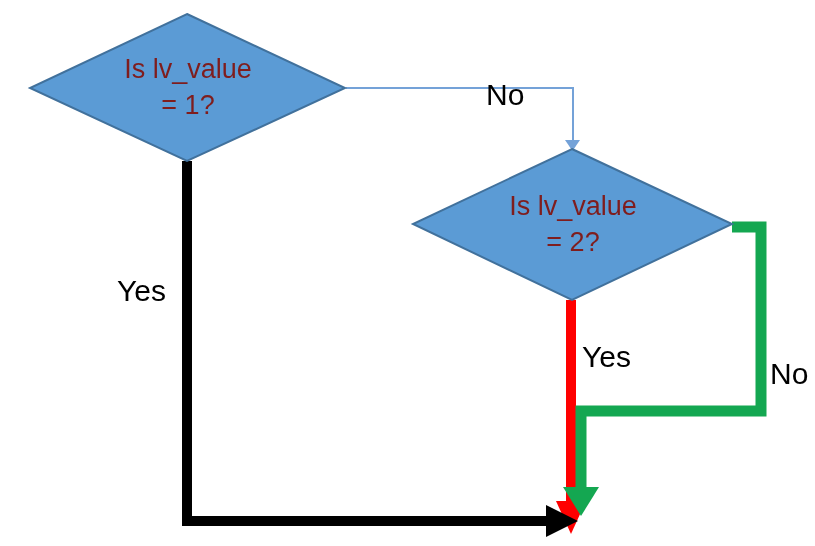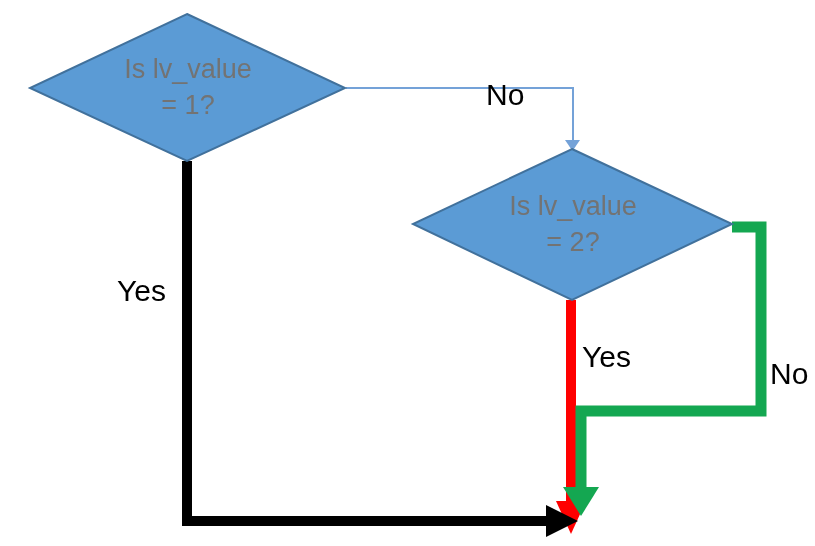--- a/index.html
+++ b/index.html
@@ -8,21 +8,21 @@
     width: 815px;
     height: 546px;
     background: #ffffff;
     font-family: "Liberation Sans", sans-serif;
     overflow: hidden;
   }
   .canvas svg { position: absolute; left: 0; top: 0; }
   .node-label {
     position: absolute;
     width: 222px;
-    color: #737373;
+    color: #7f1d1d;
     font-size: 27px;
     line-height: 36px;
     text-align: center;
     user-select: none;
   }
   .edge-label {
     position: absolute;
     color: #000000;
     font-size: 30px;
     line-height: 32px;

